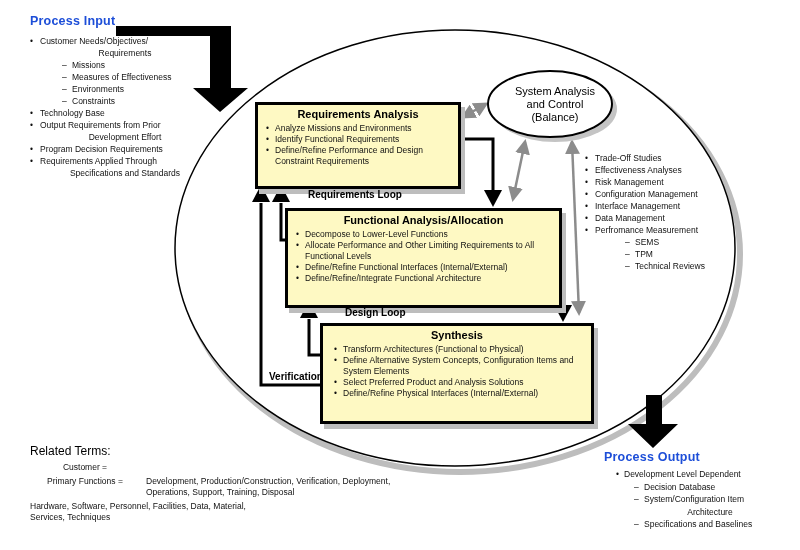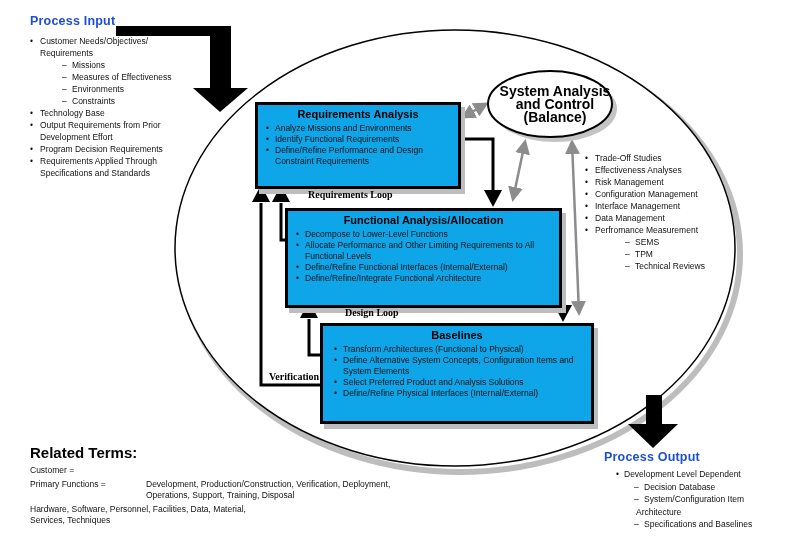--- a/index.html
+++ b/index.html
@@ -4,36 +4,36 @@
 <style>
   html,body{margin:0;padding:0;background:#fff;}
   .canvas{position:relative;width:800px;height:550px;background:#fff;overflow:hidden;
           font-family:"Liberation Sans",sans-serif;color:#111;}
   svg.layer{position:absolute;left:0;top:0;}
   .abs{position:absolute;}
   .sec-title{font-weight:bold;font-size:12.5px;color:#1d4ed8;letter-spacing:.2px;}
   .small{font-size:8.5px;line-height:12px;}
   .ln{display:flex;align-items:flex-start;}
   .mk{flex:0 0 10px;}
-  .cont{margin-left:10px;}
+  .cont{margin-left:10px;justify-content:center;}
   .lvl2{margin-left:32px;}
-  .box{position:absolute;background:#0ea5e9;border:3px solid #000;box-shadow:4px 5px 0 #bdbdbd;}
+  .box{position:absolute;background:#fef9c3;border:3px solid #000;box-shadow:4px 5px 0 #bdbdbd;}
   .box h3{margin:3px 4px 3px;text-align:center;font-size:11px;font-weight:bold;color:#000;}
   .box .bl{padding:0 7px;font-size:8.5px;line-height:11px;}
   .box .mk{flex:0 0 9px;padding-left:1px;}
-  .looplab{position:absolute;font-weight:bold;font-size:10px;color:#000;white-space:nowrap;font-family:Liberation Serif, serif;}
+  .looplab{position:absolute;font-weight:bold;font-size:10px;color:#000;white-space:nowrap;}
   .sac{position:absolute;left:488px;top:85px;width:134px;text-align:center;
-       font-weight:bold;font-size:14px;line-height:13px;color:#000;}
+       font-weight:normal;font-size:11px;line-height:13px;color:#000;}
   .ctrl{left:585px;top:152px;width:170px;}
   .ctrl .ln{line-height:12px;}
   .ctrl .lvl2{margin-left:40px;}
   .rt{left:30px;top:444px;width:390px;}
-  .rt-title{font-weight:bold;font-size:15px;color:#000;margin-bottom:4px;}
+  .rt-title{font-weight:normal;font-size:12px;color:#000;margin-bottom:4px;}
   .rtrow{display:flex;font-size:8.5px;line-height:11.5px;margin-top:2px;}
-  .term{flex:0 0 110px;text-align:left;margin-right:6px;}
+  .term{flex:0 0 110px;text-align:center;margin-right:6px;}
   .def{width:245px;}
   .po{left:604px;top:450px;width:180px;}
   .po .ln{font-size:8.5px;line-height:12.5px;}
   .po .lvl1{margin-left:12px;}
   .po .lvl1 .mk{flex:0 0 8px;}
   .po .lvl2{margin-left:30px;}
   .po .cont{margin-left:40px;}
   .pi{left:30px;top:14px;width:180px;}
   .pi .list{margin-top:7px;}
 </style>
@@ -176,21 +176,21 @@
           <span class="mk">•</span>
           <span>Define/Refine/Integrate Functional Architecture</span>
         </div>
     </div>
   </div>
 
   <div class="looplab" style="left:345px;top:307px;">Design Loop</div>
   <div class="looplab" style="left:269px;top:371px;">Verification</div>
 
   <div class="box" style="left:320px;top:323px;width:268px;height:95px;">
-    <h3>Baselines</h3>
+    <h3>Synthesis</h3>
     <div class="bl" style="padding:0 10px;">
       <div class="ln">
           <span class="mk">•</span>
           <span>Transform Architectures (Functional to Physical)</span>
         </div>
       <div class="ln">
           <span class="mk">•</span>
           <span>Define Alternative System Concepts, Configuration Items and System Elements</span>
         </div>
       <div class="ln">

